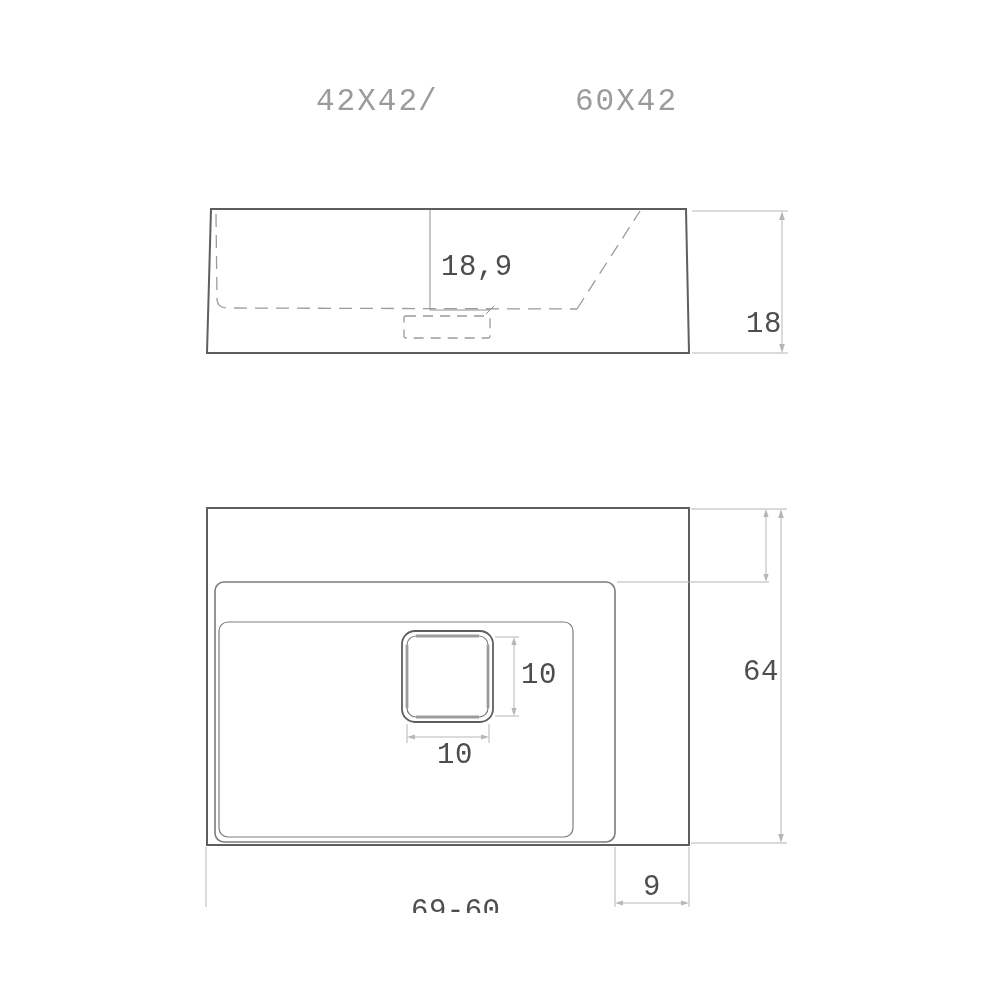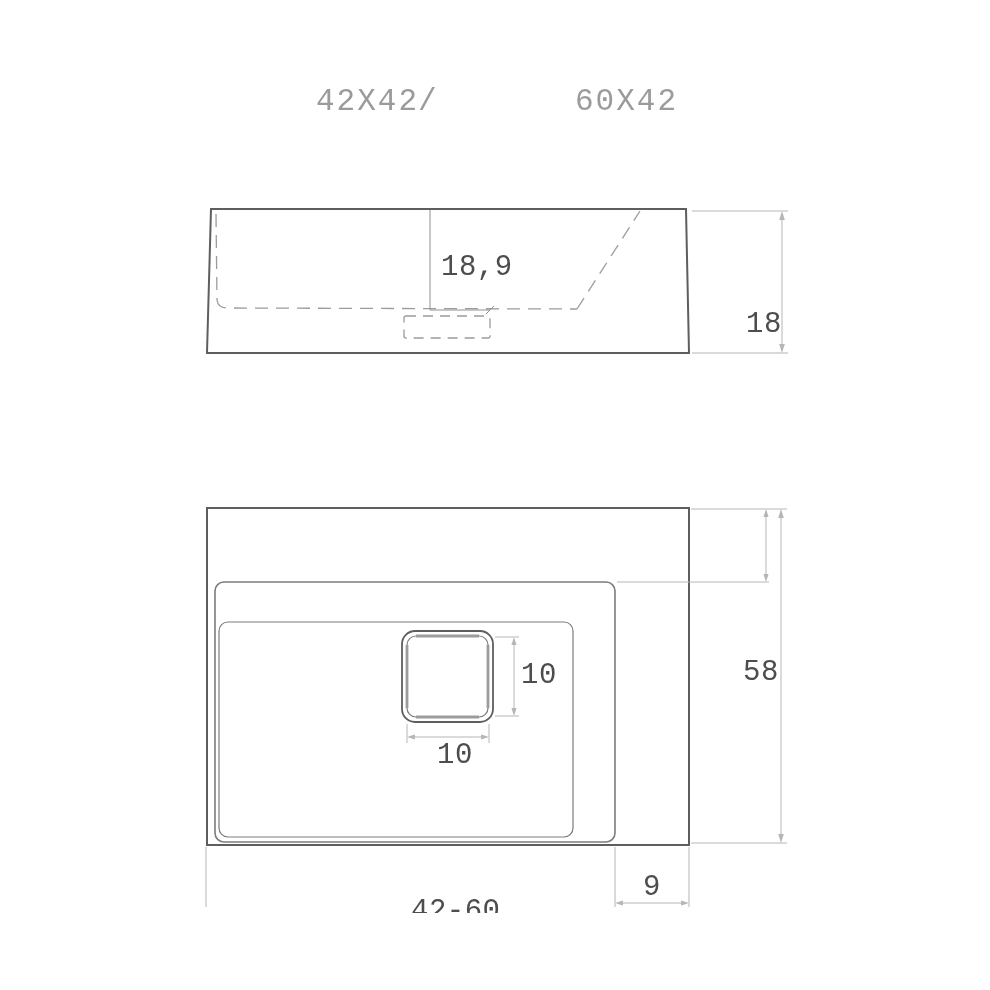--- a/index.html
+++ b/index.html
@@ -133,20 +133,20 @@
 
   <div class="ttl" style="left:316px; top:86px;">42X42</div>
   <div class="ttl" style="left:418px; top:86px;">/</div>
   <div class="ttl" style="left:575px; top:86px;">60X42</div>
 
   <div class="lbl" style="left:441px; top:253px;">18,9</div>
   <div class="lbl" style="left:746px; top:266px;margin-top:44px;">18</div>
 
   <div class="lbl" style="left:521px; top:661px;">10</div>
   <div class="lbl" style="left:437px; top:741px;">10</div>
-  <div class="lbl" style="left:743px; top:658px;">58</div>
+  <div class="lbl" style="left:743px; top:658px;">64</div>
   <div class="lbl" style="left:643px; top:873px;">9</div>
 
   <div class="lbl clip4260" style="left:411px; top:897px;">
-    <span>42-60</span>
+    <span>69-60</span>
   </div>
 
 </div>
 
 </body></html>

